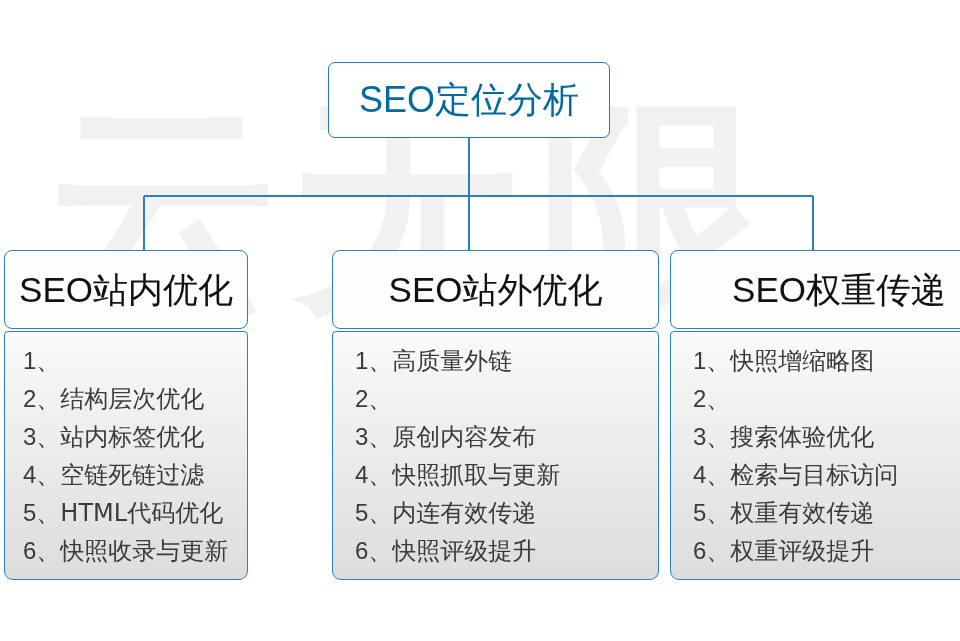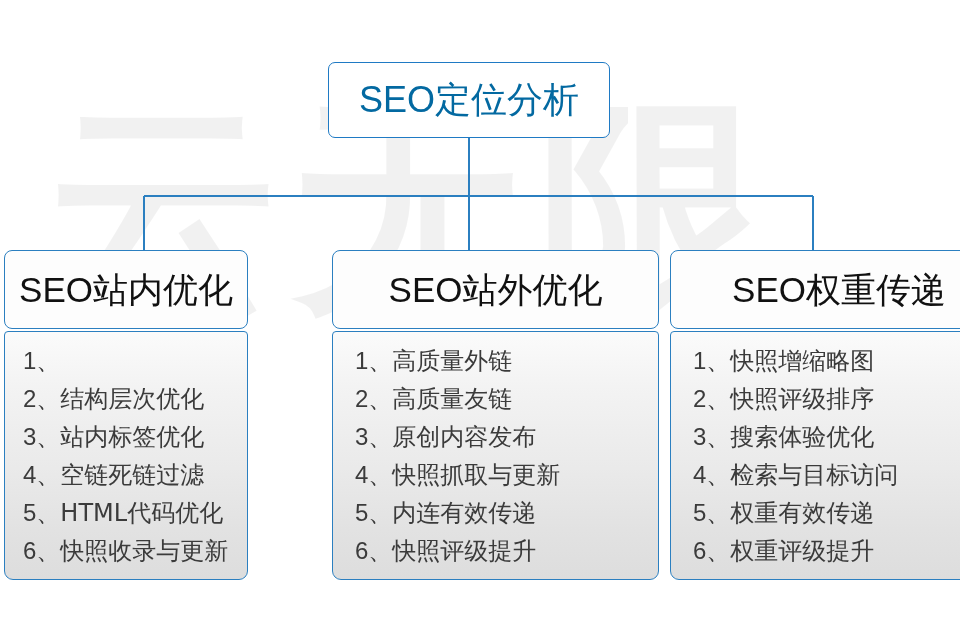--- a/index.html
+++ b/index.html
@@ -212,21 +212,20 @@
       <span class="col-header-label">SEO站外优化</span>
     </div>
     <div class="col-body">
       <ul class="col-list">
         <li>
           <span class="item-num">1、</span>
           <span class="item-text">高质量外链</span>
         </li>
         <li>
           <span class="item-num">2、</span>
-          <span class="item-text">高质量友链</span>
         </li>
         <li>
           <span class="item-num">3、</span>
           <span class="item-text">原创内容发布</span>
         </li>
         <li>
           <span class="item-num">4、</span>
           <span class="item-text">快照抓取与更新</span>
         </li>
         <li>
@@ -246,21 +245,20 @@
       <span class="col-header-label">SEO权重传递</span>
     </div>
     <div class="col-body">
       <ul class="col-list">
         <li>
           <span class="item-num">1、</span>
           <span class="item-text">快照增缩略图</span>
         </li>
         <li>
           <span class="item-num">2、</span>
-          <span class="item-text">快照评级排序</span>
         </li>
         <li>
           <span class="item-num">3、</span>
           <span class="item-text">搜索体验优化</span>
         </li>
         <li>
           <span class="item-num">4、</span>
           <span class="item-text">检索与目标访问</span>
         </li>
         <li>

